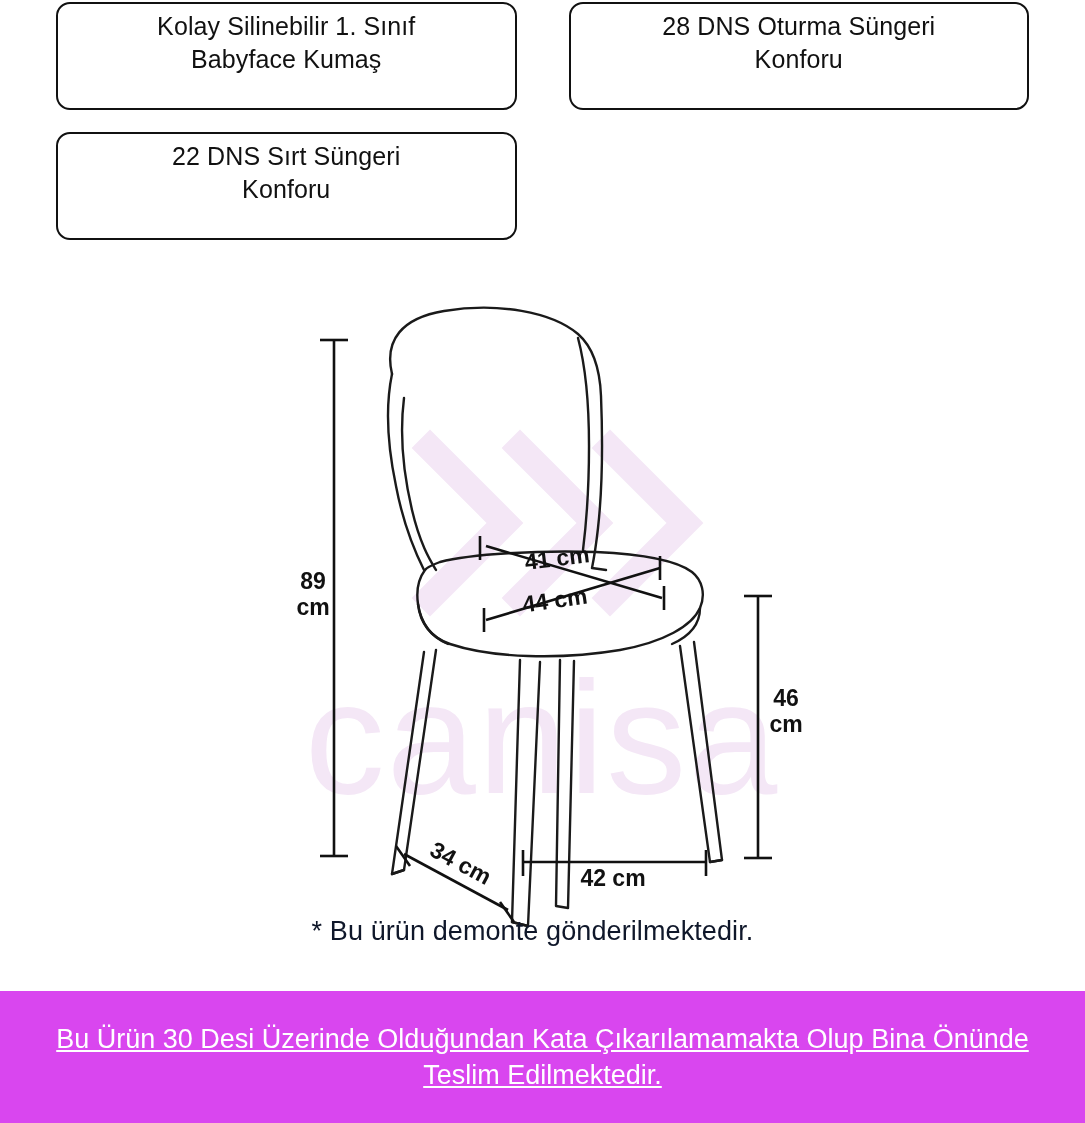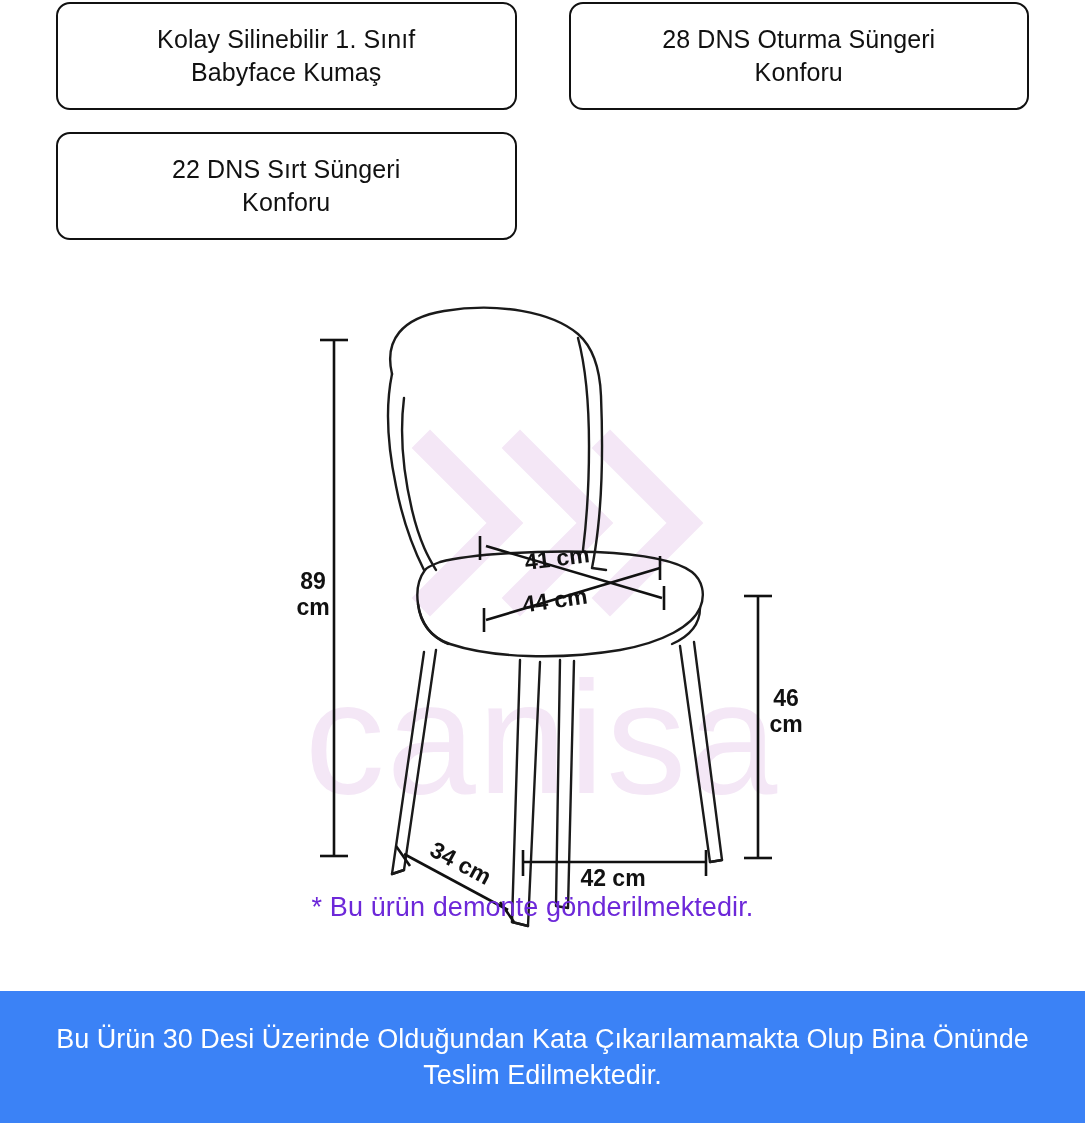--- a/index.html
+++ b/index.html
@@ -27,21 +27,20 @@
     display: grid;
     grid-template-columns: 1fr 1fr;
     column-gap: 52px;
     row-gap: 22px;
   }
   .feature-box {
     border: 2px solid #111111;
     border-radius: 14px;
     height: 108px;
     display: flex;
-    align-items: center;
     justify-content: center;
     text-align: center;
     padding: 6px 16px;
     box-sizing: border-box;
   }
   .feature-box span {
     font-size: 25px;
     line-height: 1.32;
     letter-spacing: .1px;
     color: #111111;
@@ -55,42 +54,43 @@
     width: 1085px;
     height: 660px;
   }
   .diagram svg {
     display: block;
   }
 
   
   .note {
     position: absolute;
-    top: 892px;
+    top: 916px;
     left: 0;
     width: 1065px;
     text-align: center;
     font-size: 27px;
     letter-spacing: .1px;
-    color: #6d28d9;
+    color: #0f172a;
   }
 
   
   .banner {
     position: absolute;
     left: 0;
     bottom: 0;
     width: 1085px;
     height: 132px;
-    background: #3b82f6;
+    background: #d946ef;
     color: #ffffff;
     display: flex;
     align-items: center;
     justify-content: center;
     text-align: center;
+    text-decoration: underline;
   }
   .banner span {
     font-size: 27px;
     line-height: 1.35;
     padding: 0 26px;
   }
 </style>
 </head>
 <body>
 

